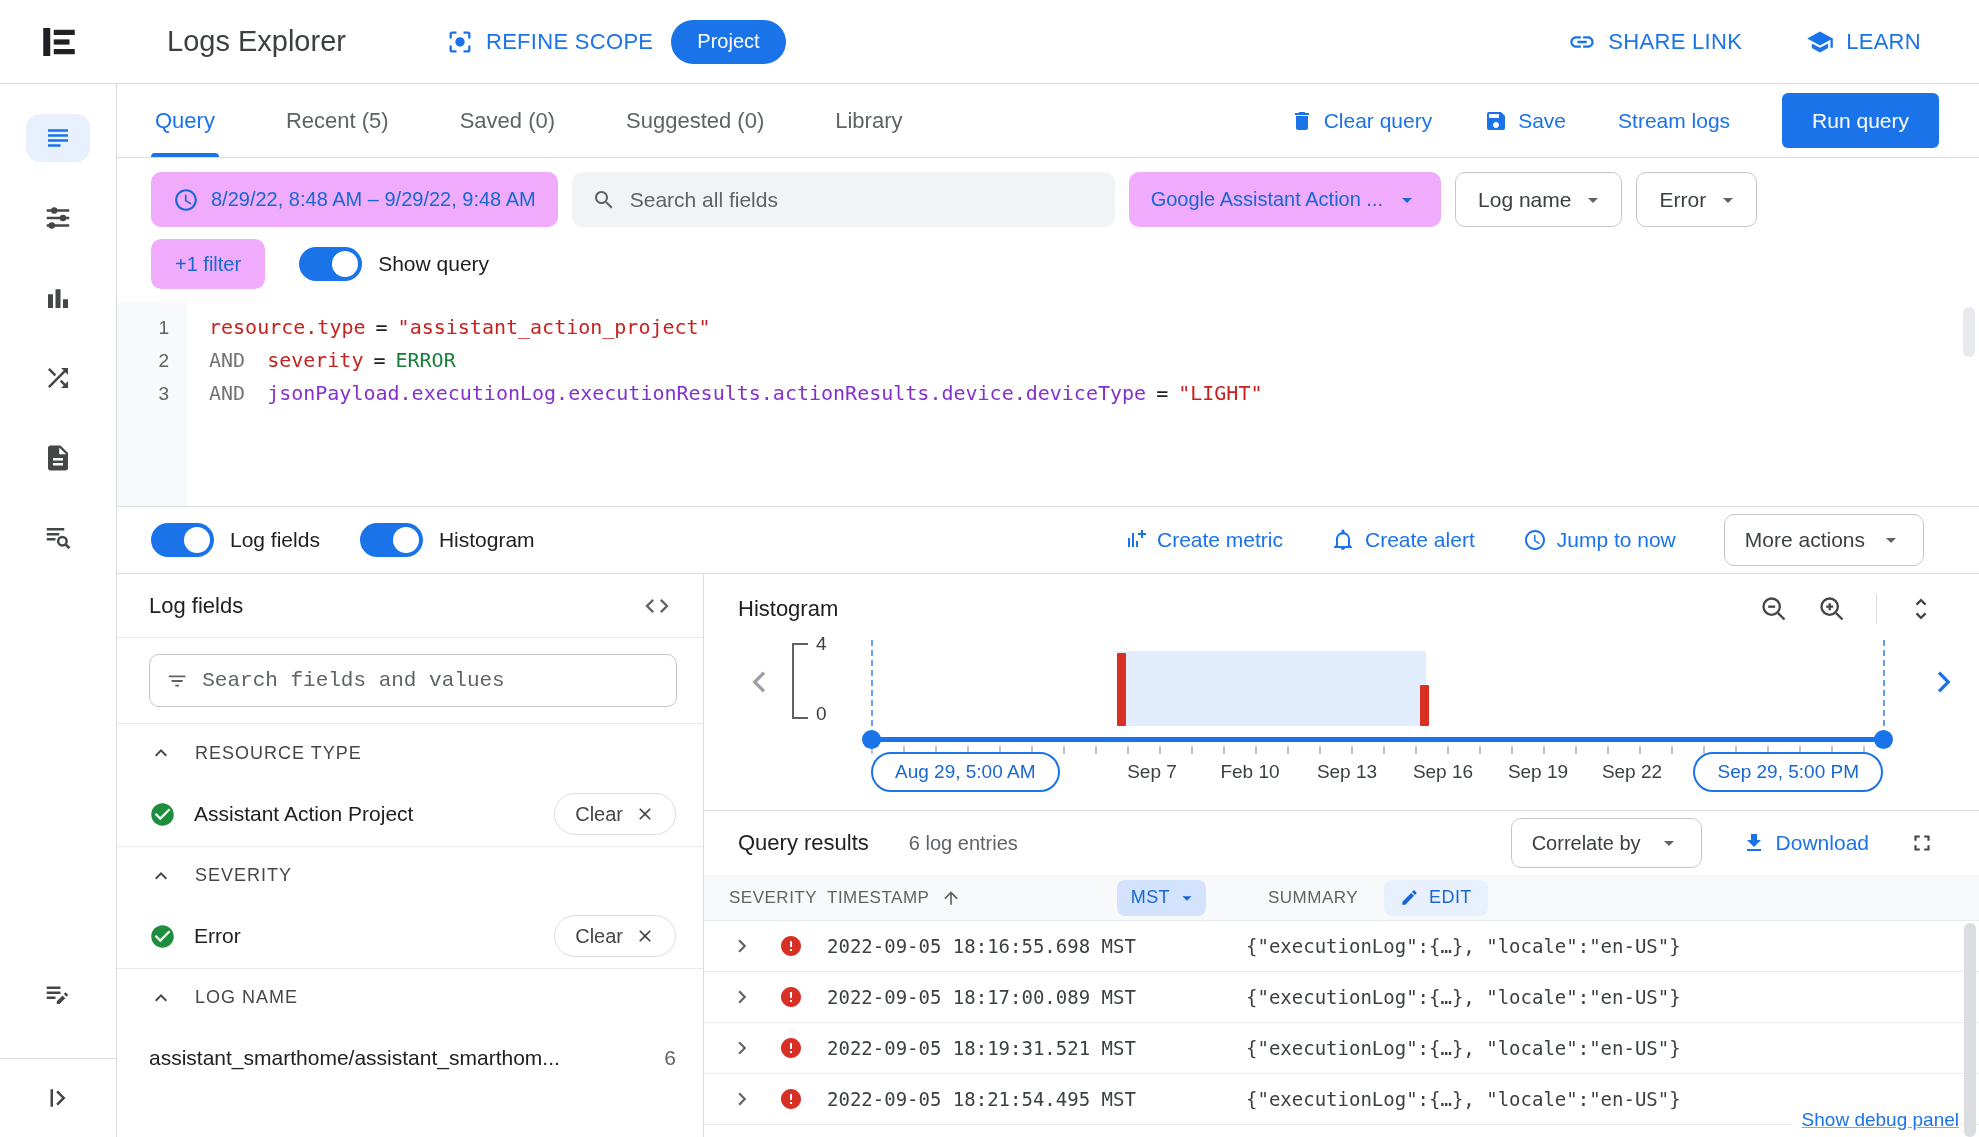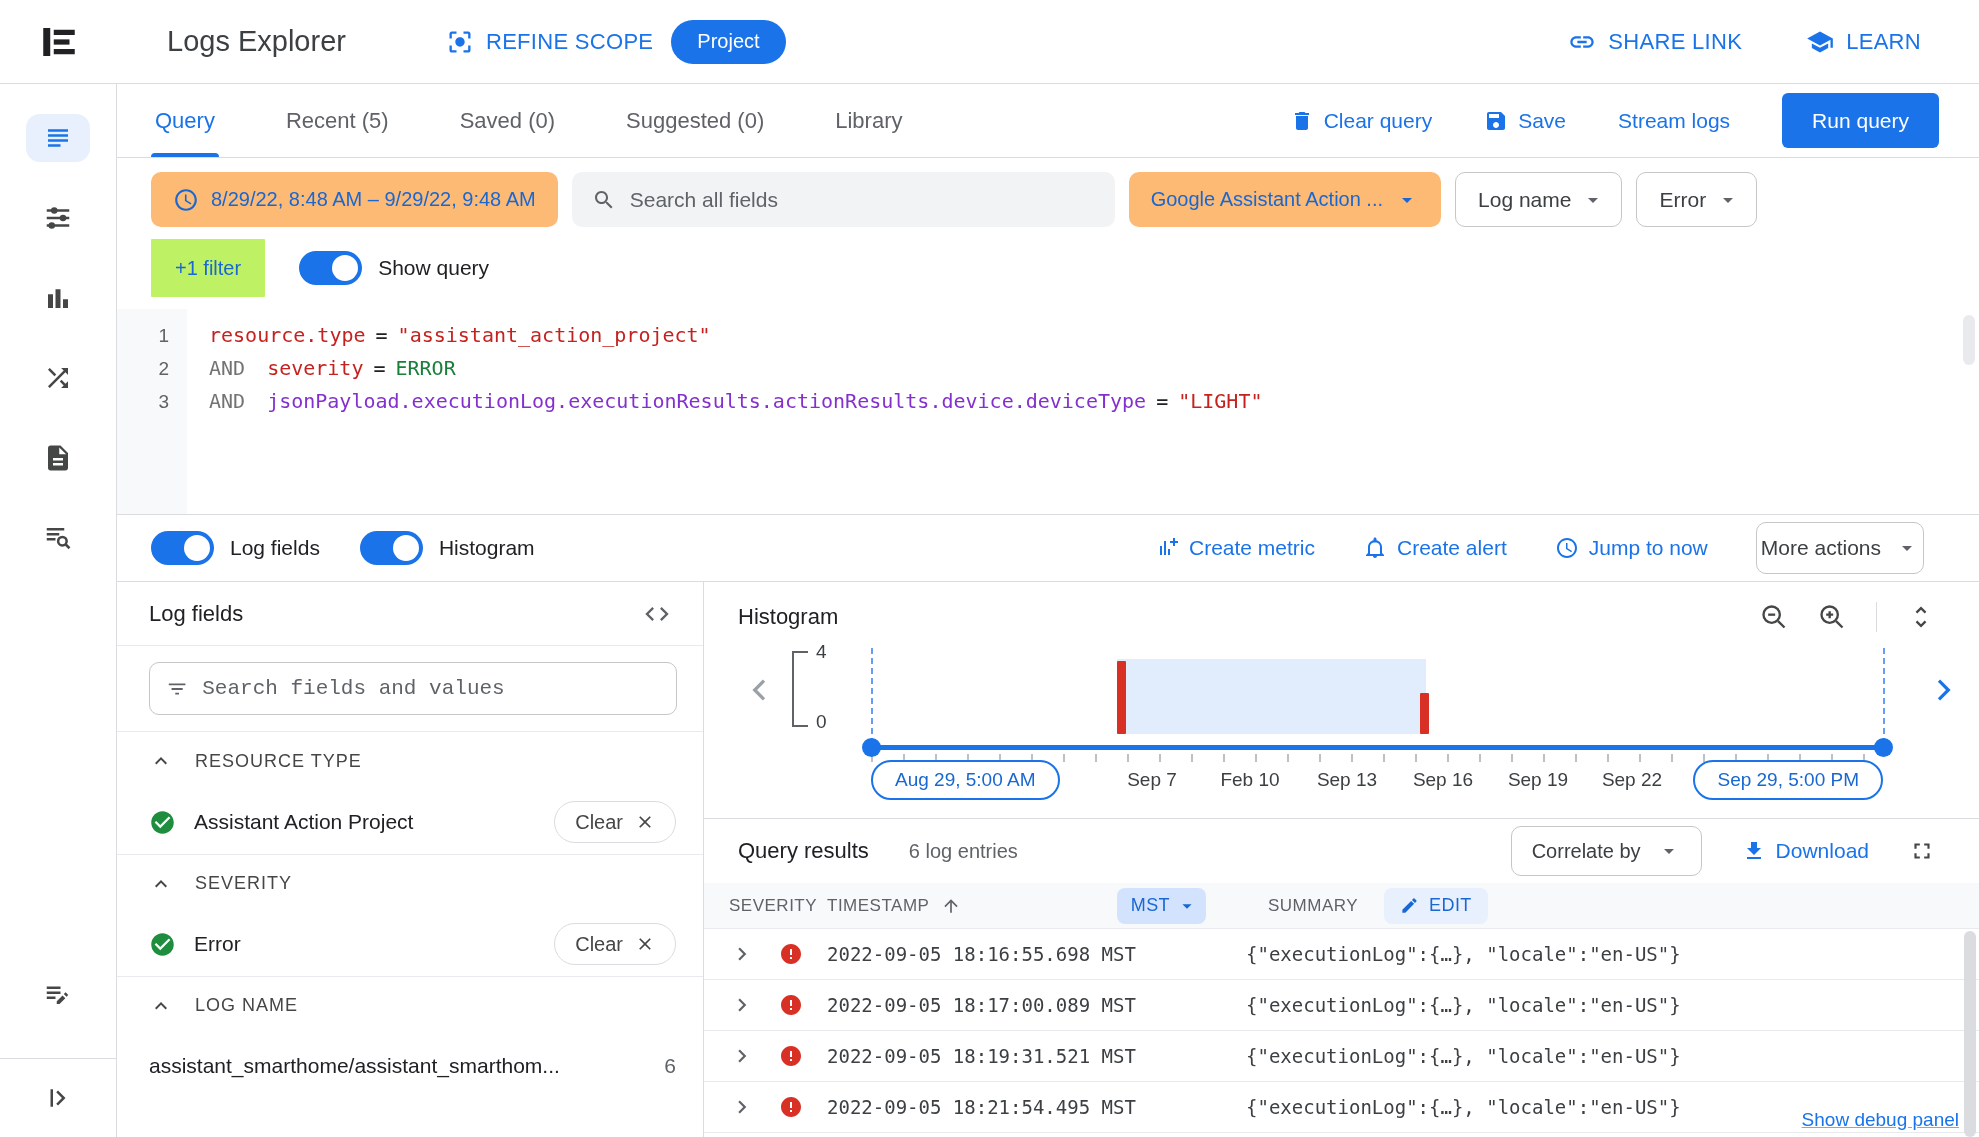--- a/index.html
+++ b/index.html
@@ -33,29 +33,29 @@
   .tab { position:relative; height:73px; display:flex; align-items:center; padding:0 4px; margin-right:63px; font-size:22px; font-weight:500; color:#5f6368; cursor:pointer; }
   .tab.active { color:#1a73e8; }
   .tab.active::after { content:""; position:absolute; left:0; right:0; bottom:0; height:4px; background:#1a73e8; border-radius:4px 4px 0 0; }
   .tab-actions { margin-left:auto; display:flex; align-items:center; gap:52px; }
   .blue-action { display:flex; align-items:center; gap:10px; color:#1a73e8; font-size:21px; font-weight:500; cursor:pointer; white-space:nowrap; }
   .run-query-btn { background:#1a73e8; color:#fff; font-size:21px; font-weight:500; height:55px; padding:0 30px; border:none; border-radius:6px; cursor:pointer; font-family:inherit; }
 
   
   .filters { padding:14px 0 12px 34px; white-space:nowrap; overflow:hidden; }
   .filter-row1 { display:flex; align-items:center; gap:14px; }
-  .chip-blue { background:#fdba74; color:#1967d2; border-radius:10px; height:55px; display:inline-flex; align-items:center; padding:0 22px; gap:12px; font-size:20px; flex:0 0 auto; cursor:pointer; }
+  .chip-blue { background:#f0abfc; color:#1967d2; border-radius:10px; height:55px; display:inline-flex; align-items:center; padding:0 22px; gap:12px; font-size:20px; flex:0 0 auto; cursor:pointer; }
   .search-all { background:#f1f3f4; border-radius:10px; height:55px; width:543px; display:flex; align-items:center; padding:0 20px; gap:14px; flex:0 0 auto; color:#5f6368; }
   .search-all input { border:none; background:transparent; outline:none; font-size:21px; color:#202124; width:100%; font-family:inherit; }
   ::placeholder { color:#5f6368; opacity:1; }
   .chip-outline { border:1px solid #c4c7c5; border-radius:10px; height:55px; display:inline-flex; align-items:center; padding:0 16px 0 22px; gap:10px; color:#3c4043; font-size:21px; flex:0 0 auto; cursor:pointer; }
   .chip-outline .caret, .chip-blue .caret { color:#5f6368; }
   .chip-blue .caret { color:#1967d2; }
   .filter-row2 { margin-top:12px; display:flex; align-items:center; }
-  .chip-small { background:#bef264; color:#1967d2; border-radius:1px; height:58px; display:inline-flex; align-items:center; padding:0 24px; font-size:20px; cursor:pointer; }
+  .chip-small { background:#f0abfc; color:#1967d2; border-radius:10px; height:50px; display:inline-flex; align-items:center; padding:0 24px; font-size:20px; cursor:pointer; }
   .toggle { width:63px; height:34px; border-radius:17px; background:#1a73e8; position:relative; flex:0 0 auto; cursor:pointer; }
   .toggle::after { content:""; position:absolute; right:4px; top:4px; width:26px; height:26px; border-radius:50%; background:#fff; }
   .show-query-toggle { margin-left:34px; }
   .toggle-label { margin-left:16px; font-size:21px; color:#202124; }
 
   
   .editor { flex:0 0 206px; display:flex; border-bottom:1px solid #dadce0; font-family:"DejaVu Sans Mono","Liberation Mono",monospace; font-size:20px; line-height:33px; position:relative; }
   .gutter { width:70px; background:#f8f9fa; text-align:right; padding:10px 18px 0 0; color:#5f6368; font-size:19px; font-family:"Liberation Sans",sans-serif; }
   .code { padding:10px 0 0 22px; white-space:nowrap; }
   .tok-kw { color:#737373; margin-right:22px; }
@@ -64,21 +64,21 @@
   .tok-op { color:#202124; margin:0 10px; }
   .tok-str { color:#c5221f; }
   .tok-enum { color:#188038; }
   .editor-scroll { position:absolute; right:4px; top:6px; width:12px; height:50px; background:#e8eaed; border-radius:6px; }
 
   
   .fields-toolbar { flex:0 0 67px; display:flex; align-items:center; padding:0 55px 0 34px; border-bottom:1px solid #dadce0; white-space:nowrap; }
   .fields-toolbar .toggle-label { font-weight:500; }
   .gap40 { width:40px; flex:0 0 40px; }
   .toolbar-right { margin-left:auto; display:flex; align-items:center; gap:48px; }
-  .more-actions { border:1px solid #c4c7c5; border-radius:10px; height:52px; display:flex; align-items:center; gap:14px; padding:0 4px; font-size:21px; color:#3c4043; cursor:pointer; }
+  .more-actions { border:1px solid #c4c7c5; border-radius:10px; height:52px; display:flex; align-items:center; gap:14px; padding:0 20px; font-size:21px; color:#3c4043; cursor:pointer; }
   .more-actions .caret { color:#5f6368; }
 
   
   .main { flex:1; display:flex; min-height:0; }
   .lf-pane { flex:0 0 587px; border-right:1px solid #dadce0; display:flex; flex-direction:column; overflow:hidden; }
   .lf-header { flex:0 0 64px; display:flex; align-items:center; padding:0 32px; border-bottom:1px solid #e8eaed; }
   .lf-title { font-size:22px; font-weight:500; }
   .lf-code-icon { margin-left:auto; color:#5f6368; cursor:pointer; }
   .lf-search-row { padding:16px 26px 16px 32px; border-bottom:1px solid #e8eaed; }
   .lf-search { border:1px solid #c4c7c5; border-radius:10px; height:53px; display:flex; align-items:center; gap:14px; padding:0 16px; color:#5f6368;font-family:Liberation Mono, monospace; }

